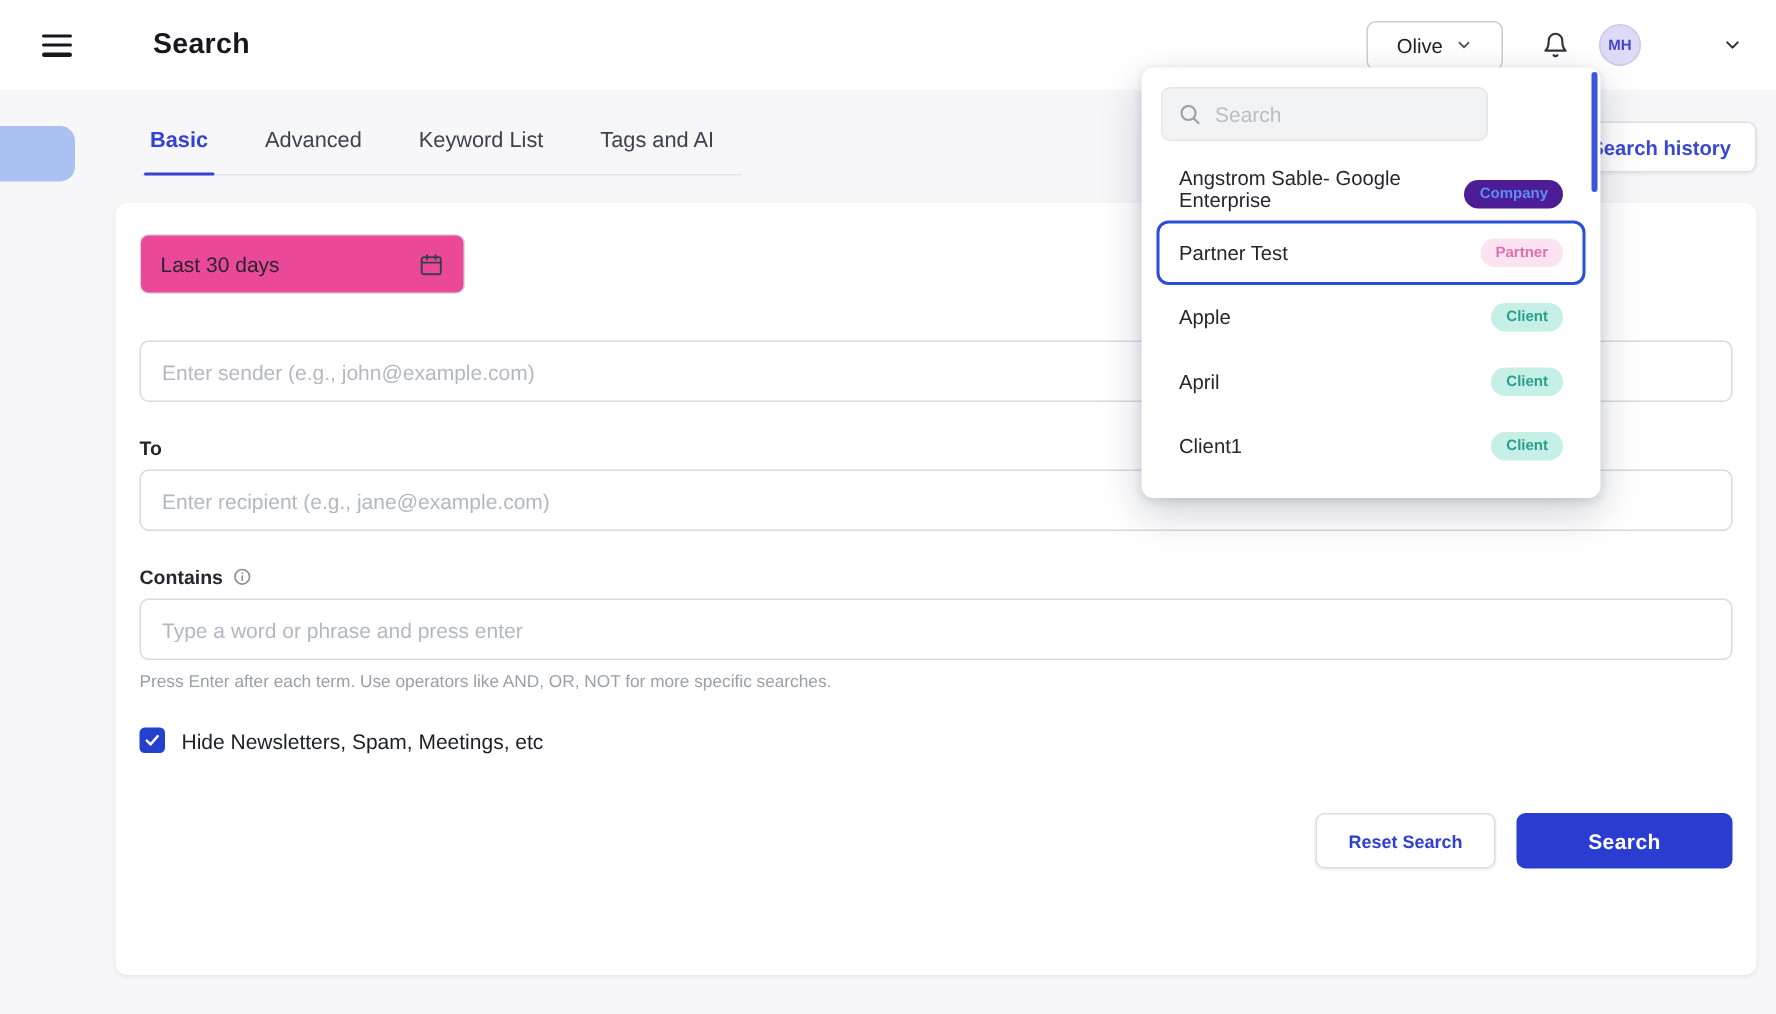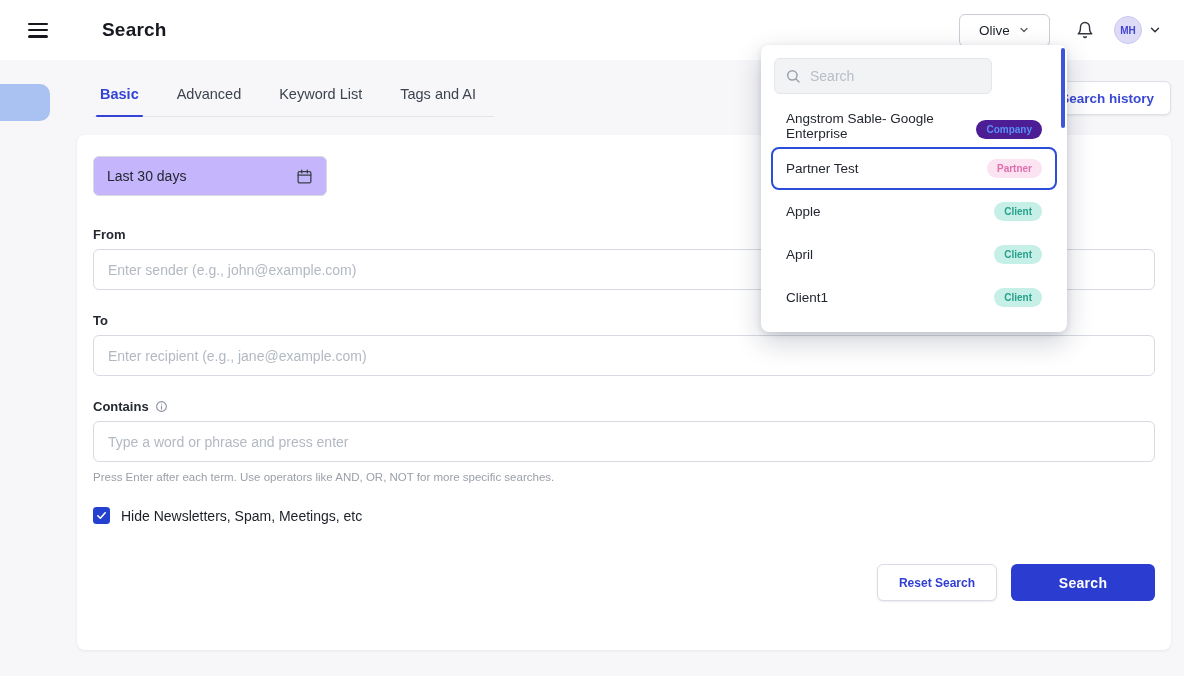--- a/index.html
+++ b/index.html
@@ -9,36 +9,36 @@
 
   
   .header { position:absolute; top:0; left:0; right:0; height:60px; background:#ffffff; display:flex; align-items:center; padding:0 22px; z-index:3; }
   .hamburger { width:20px; height:15px; display:flex; flex-direction:column; justify-content:space-between; cursor:pointer; margin-left:6px; }
   .hamburger span { display:block; height:2.6px; background:#16181d; border-radius:2px; }
   .header-title { font-size:19px; font-weight:bold; color:#15181e; margin-left:54px; letter-spacing:.2px; }
   .header-right { margin-left:auto; display:flex; align-items:center; }
   .ws-btn { height:33px; min-width:91px; border:1px solid #c9cdd6; border-radius:6px; background:#fff; display:flex; align-items:center; justify-content:center; gap:8px; padding:0 12px; font-size:13.5px; color:#1c2027; cursor:pointer; }
   .ws-btn svg { width:12px; height:12px; color:#555b66; }
   .bell { margin-left:26px; width:18px; height:20px; cursor:pointer; }
-  .avatar-wrap { display:flex; align-items:center; margin-left:20px; cursor:pointer; }
+  .avatar-wrap { display:flex; align-items:center; margin-left:20px; cursor:pointer;gap:48px; }
   .avatar { width:28px; height:28px; border-radius:50%; background:#dddbf6; color:#4345cf; font-size:10px; font-weight:bold; display:flex; align-items:center; justify-content:center; border:1px solid #c9c7ef; }
   .avatar-wrap svg { width:14px; height:14px; color:#2a2e36; margin-left:6px; }
 
   
   .left-peek { position:absolute; left:0; top:84px; width:50px; height:37px; background:#a9c2f1; border-radius:0 10px 10px 0; }
   .tabs { position:absolute; left:94px; top:80px; display:flex; gap:38px; padding:6px 6px 14px 6px; border-bottom:1px solid #e3e5ea; min-width:400px; }
   .tab { font-size:14.5px; color:#3c434f; cursor:pointer; position:relative; white-space:nowrap; }
   .tab.active { color:#3443d4; font-weight:bold; }
   .tab.active::after { content:""; position:absolute; left:-4px; right:-4px; bottom:-15px; height:2.5px; background:#3443d4; border-radius:2px; }
   .search-history { position:absolute; right:13px; top:81px; height:34px; background:#ffffff; border:1px solid #dfe1e8; border-radius:6px; box-shadow:0 1px 2px rgba(20,30,60,.08); color:#3a49d1; font-size:13.5px; font-weight:bold; padding:0 16px; display:flex; align-items:center; cursor:pointer; z-index:1; }
 
   
   .card { position:absolute; left:77px; right:13px; top:135px; bottom:26px; background:#ffffff; border-radius:8px; box-shadow:0 1px 3px rgba(25,35,60,.07); padding:21px 16px 0 16px; z-index:1; }
   .card-title { font-size:18px; font-weight:bold; color:#15181e; margin-bottom:21px; }
-  .date-field { width:234px; height:40px; border:1px solid #d7dae1; border-radius:6px; display:flex; align-items:center; justify-content:space-between; padding:0 13px; font-size:14px; color:#23272f; cursor:pointer; background:#c4b5fd; margin-bottom:31px; }
+  .date-field { width:217px; height:40px; border:1px solid #d7dae1; border-radius:6px; display:flex; align-items:center; justify-content:space-between; padding:0 13px; font-size:14px; color:#23272f; cursor:pointer; background:#ec4899; margin-bottom:31px; }
   .date-field svg { width:17px; height:17px; }
   .field-label { font-size:13px; font-weight:bold; color:#23272f; margin-bottom:7px; display:flex; align-items:center; gap:6px; }
   .field-label svg { width:13px; height:13px; }
   .text-input { width:100%; height:41px; border:1px solid #d7dae1; border-radius:6px; padding:0 14px; font-size:14px; color:#23272f; background:#fff; outline:none; }
   .text-input::placeholder { color:#b3b9c2; }
   .gap-24 { margin-bottom:23px; }
   .hint { font-size:11.5px; color:#9aa0a9; margin-top:9px; }
   .check-row { display:flex; align-items:center; gap:11px; margin-top:24px; cursor:pointer; }
   .checkbox { width:17px; height:17px; background:#2440cf; border-radius:3.5px; display:flex; align-items:center; justify-content:center; }
   .checkbox svg { width:11px; height:11px; }
@@ -110,21 +110,20 @@
     <div class="date-field">
       <span>Last 30 days</span>
       <svg viewBox="0 0 24 24" fill="none" stroke="#3a4049" stroke-width="1.8" stroke-linecap="round">
           <rect x="3" y="5" width="18" height="16" rx="2"></rect>
           <line x1="3" y1="10" x2="21" y2="10"></line>
           <line x1="8" y1="3" x2="8" y2="7"></line>
           <line x1="16" y1="3" x2="16" y2="7"></line>
         </svg>
     </div>
 
-    <div class="field-label">From</div>
     <input class="text-input gap-24" type="text" placeholder="Enter sender (e.g., john@example.com)" style="">
 
     <div class="field-label">To</div>
     <input class="text-input gap-24" type="text" placeholder="Enter recipient (e.g., jane@example.com)" style="">
 
     <div class="field-label">
       <span>Contains</span>
       <svg viewBox="0 0 24 24" fill="none" stroke="#8a919b" stroke-width="2" stroke-linecap="round">
           <circle cx="12" cy="12" r="9"></circle>
           <line x1="12" y1="11" x2="12" y2="16.5"></line>

